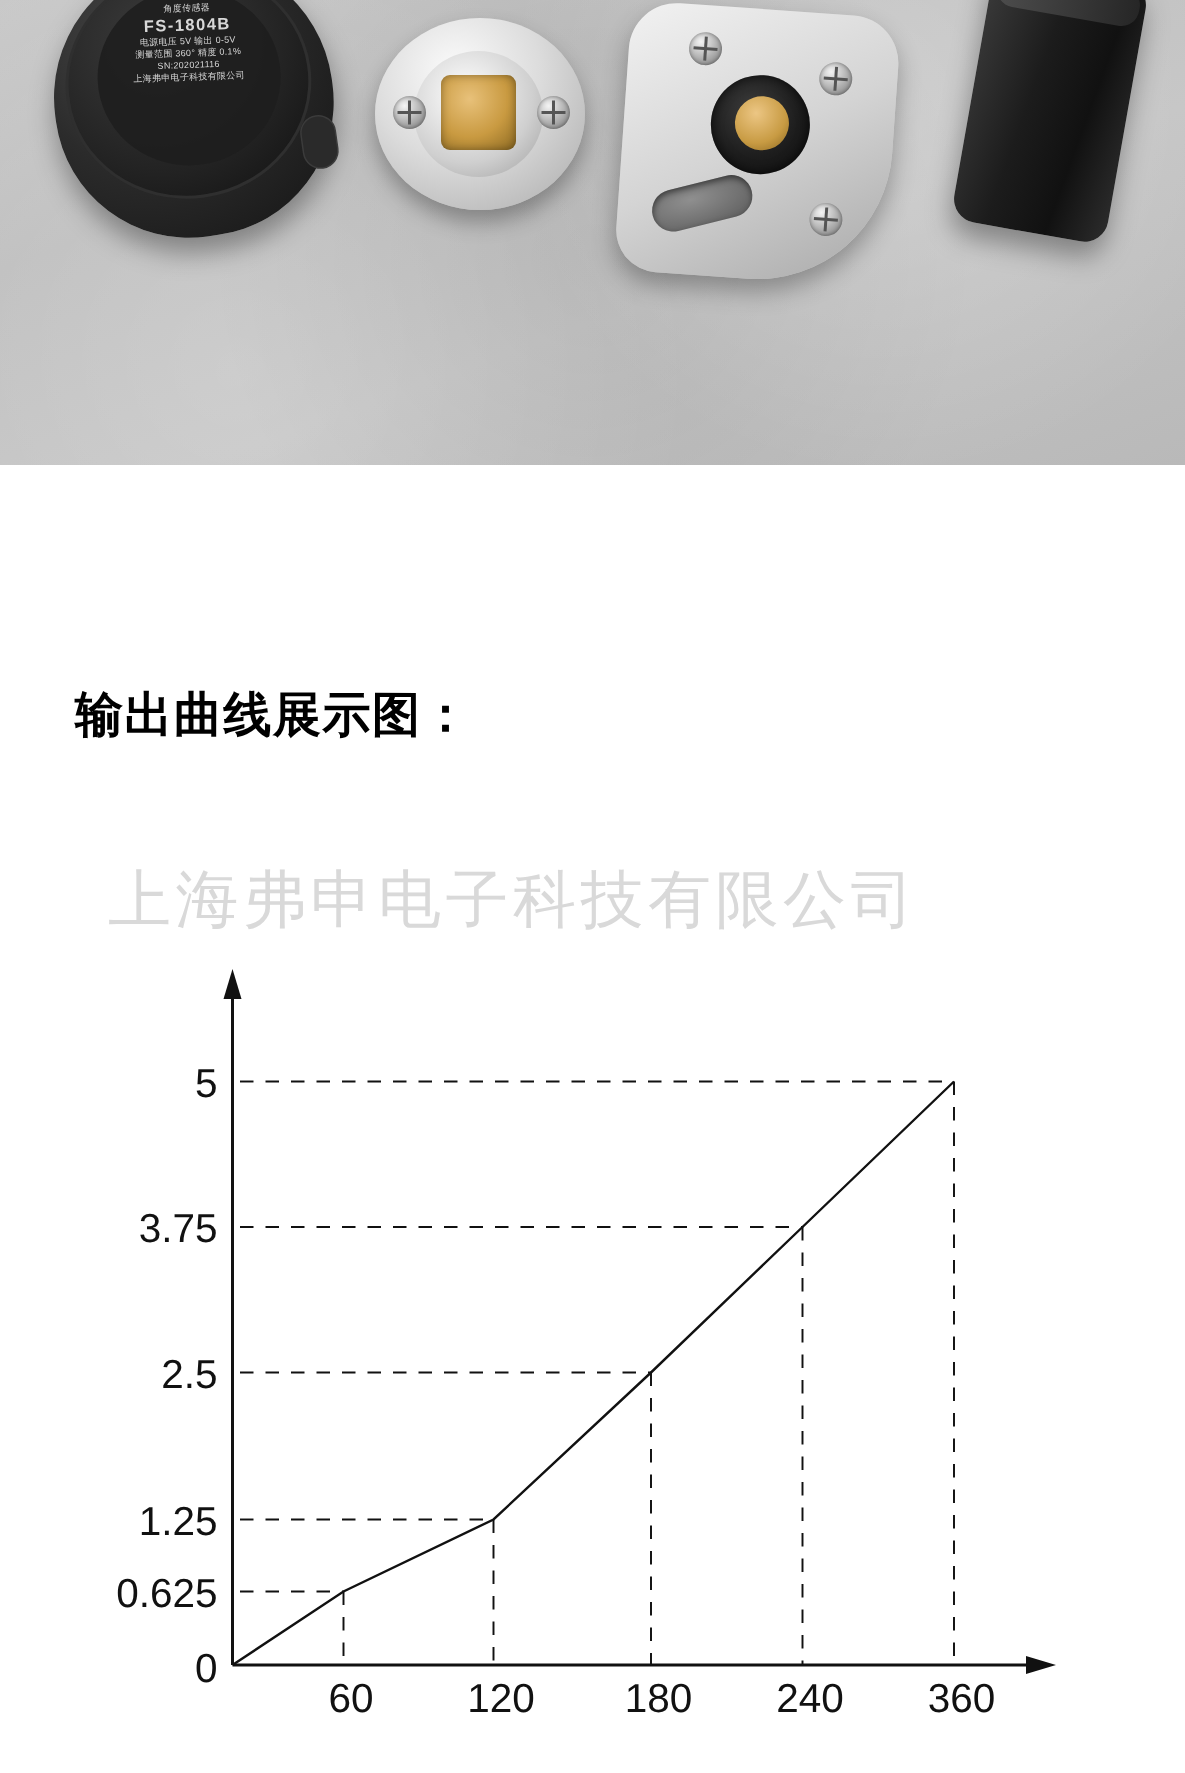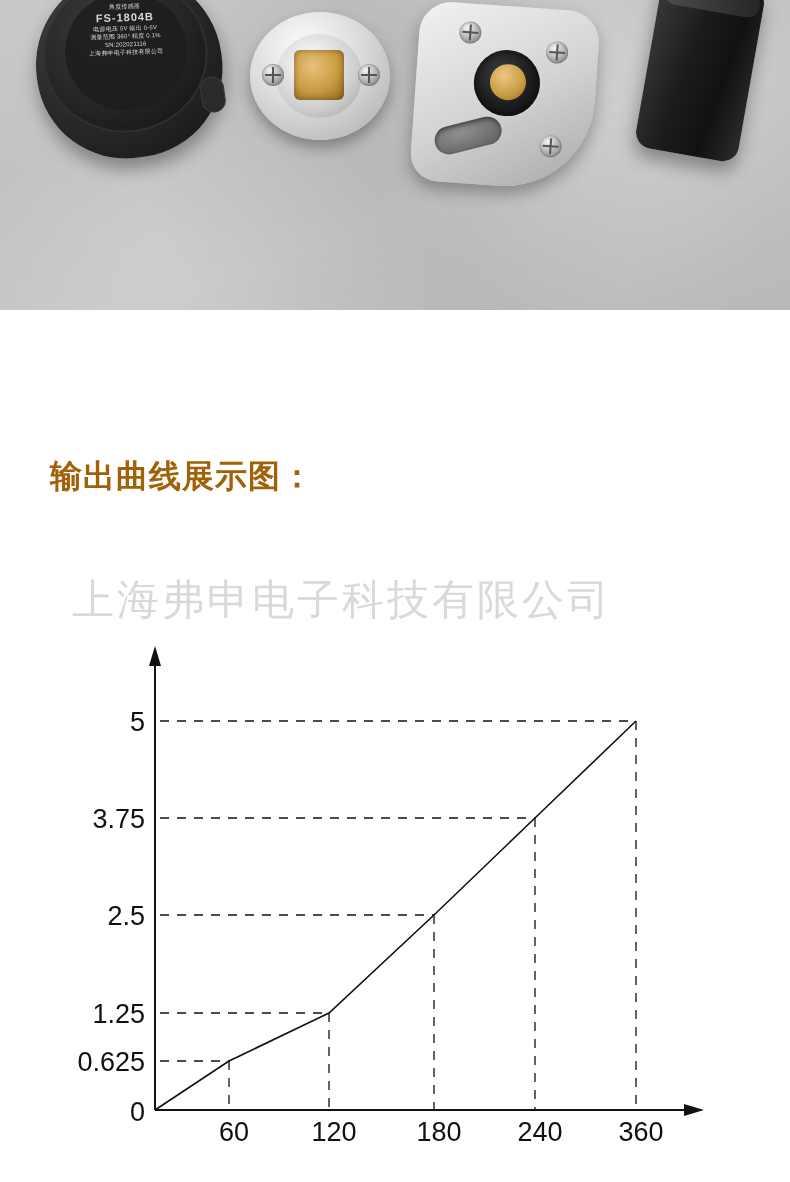--- a/index.html
+++ b/index.html
@@ -206,21 +206,21 @@
     background: linear-gradient(90deg, #4d4d4d, #262626);
   }
 
   
   .heading {
     position: absolute;
     left: 50px;
     top: 455px;
     font-size: 32px;
     font-weight: bold;
-    color: #a16207;
+    color: #000000;
     letter-spacing: 1px;
   }
 
   
   .watermark {
     position: absolute;
     left: 72px;
     top: 572px;
     font-size: 42px;
     color: #d9d9d9;

